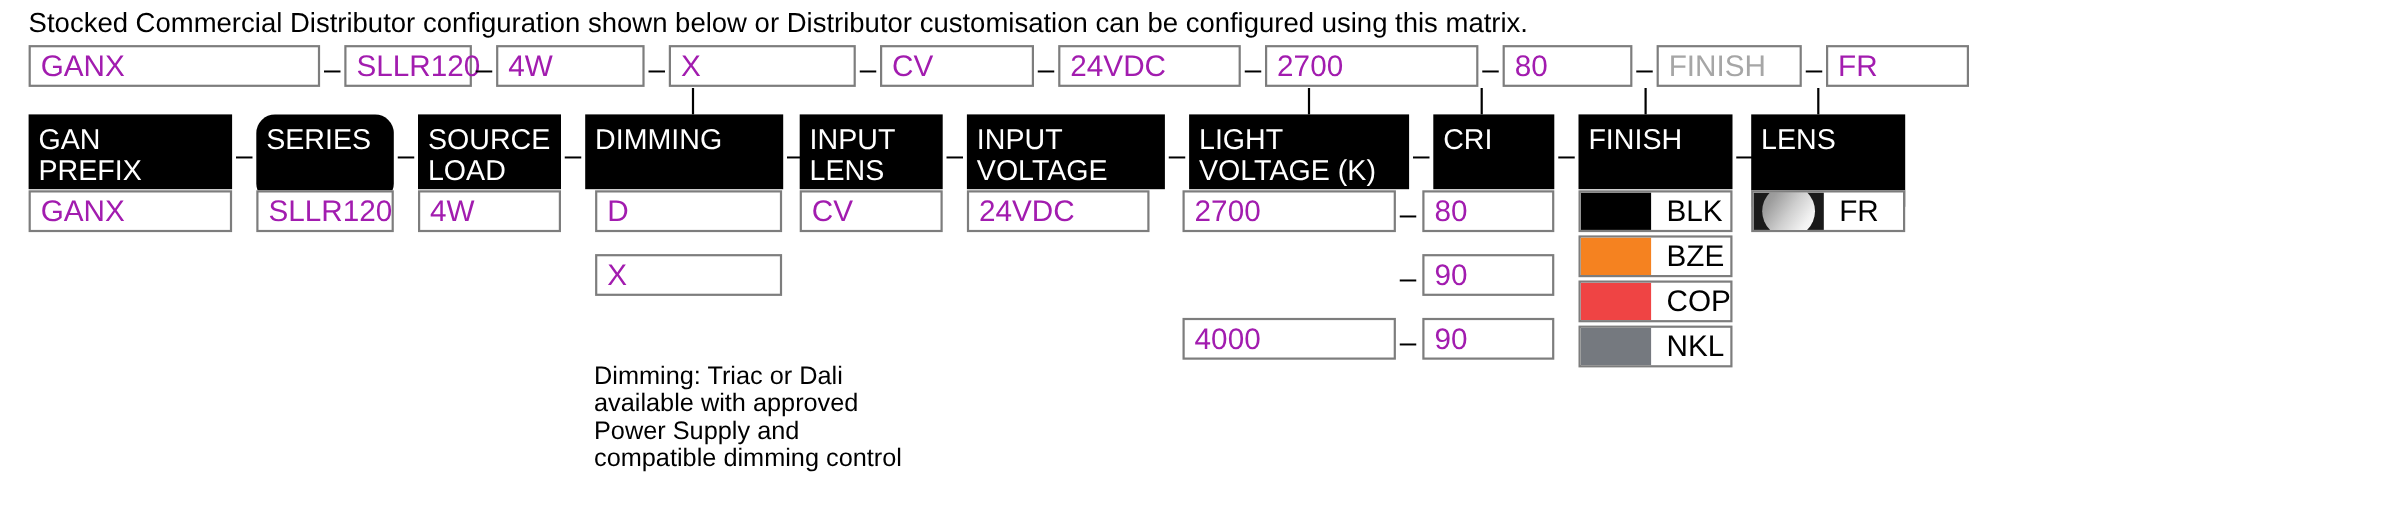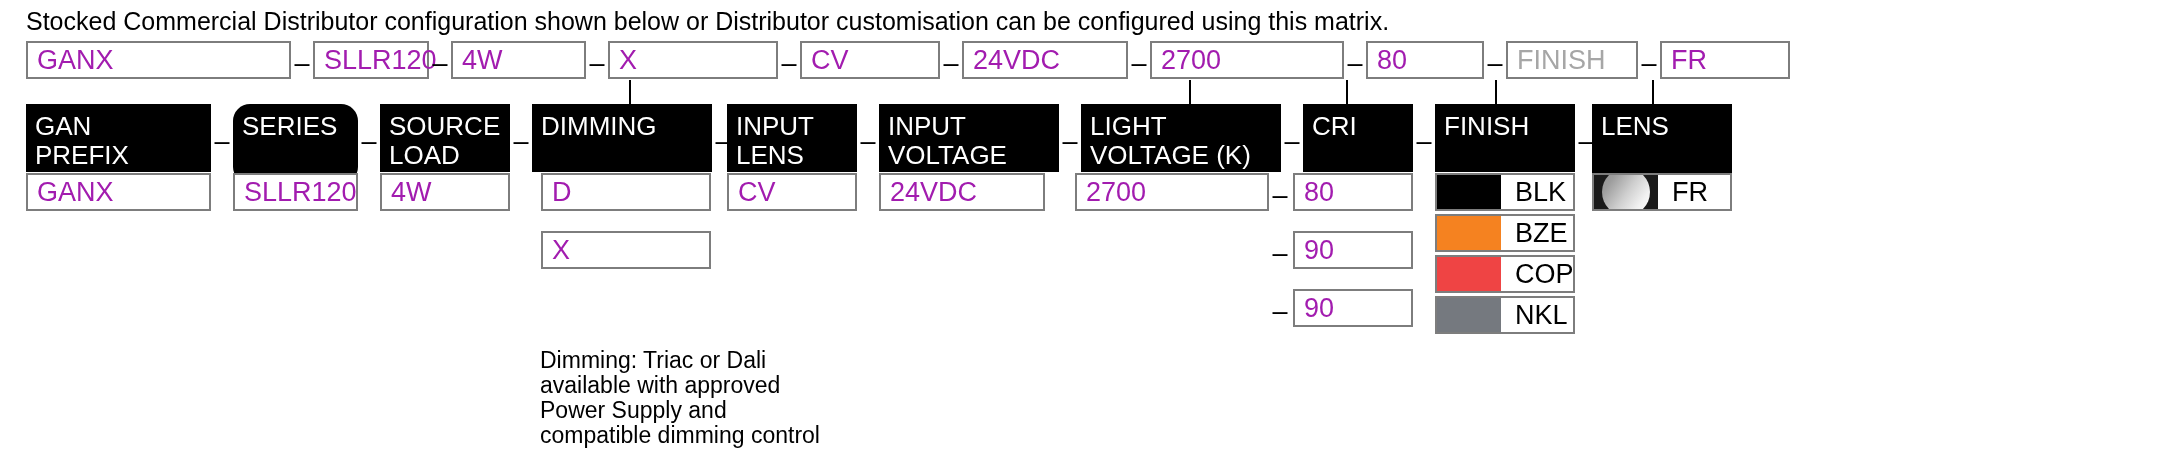--- a/index.html
+++ b/index.html
@@ -195,30 +195,31 @@
   </div>
 
   <div class="abs field" style="left:10px;top:173px;width:185px;height:38px;">GANX</div>
 
   <div class="abs field" style="left:217px;top:173px;width:125px;height:38px;">SLLR120</div>
 
   <div class="abs field" style="left:364px;top:173px;width:130px;height:38px;">4W</div>
 
   <div class="abs field" style="left:525px;top:173px;width:170px;height:38px;">D</div>
   <div class="abs field" style="left:525px;top:231px;width:170px;height:38px;">X</div>
-  <div class="note" style="left:524px;top:348px;width:360px;">Dimming: Triac or Dali
+  <div class="note" style="left:524px;top:329px;width:360px;">Dimming: Triac or Dali
 available with approved
 Power Supply and
 compatible dimming control</div>
 
   <div class="abs field" style="left:711px;top:173px;width:130px;height:38px;">CV</div>
 
   <div class="abs field" style="left:863px;top:173px;width:166px;height:38px;">24VDC</div>
 
   <div class="abs field" style="left:1059px;top:173px;width:194px;height:38px;">2700</div>
+  <div class="abs field" style="left:1059px;top:289px;width:194px;height:38px;">4000</div>
 
   <div class="dash" style="left:1253px;top:182px;width:22px;">–</div>
   <div class="dash" style="left:1253px;top:240px;width:22px;">–</div>
   <div class="dash" style="left:1253px;top:298px;width:22px;">–</div>
 
   <div class="abs field" style="left:1277px;top:173px;width:120px;height:38px;">80</div>
   <div class="abs field" style="left:1277px;top:231px;width:120px;height:38px;">90</div>
   <div class="abs field" style="left:1277px;top:289px;width:120px;height:38px;">90</div>
 
   <div class="chip" style="left:1419px;top:173px;width:140px;height:38px;">

